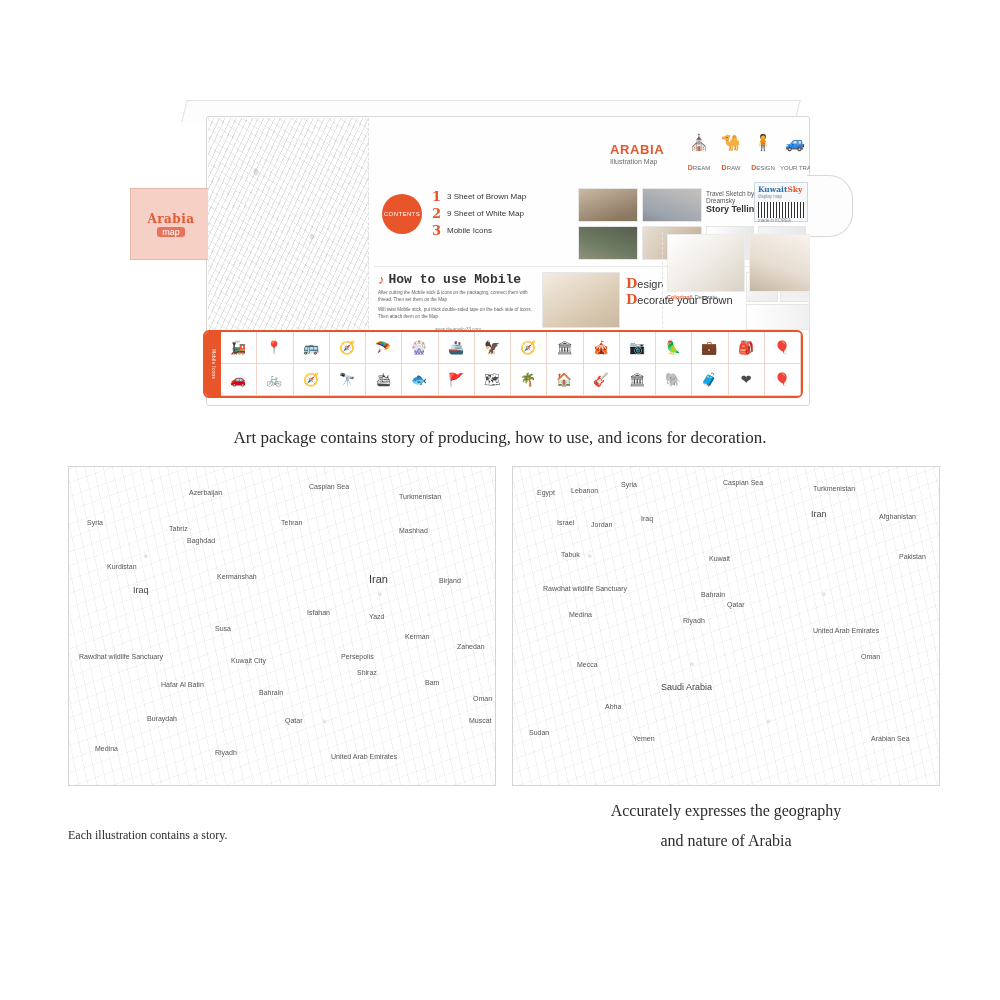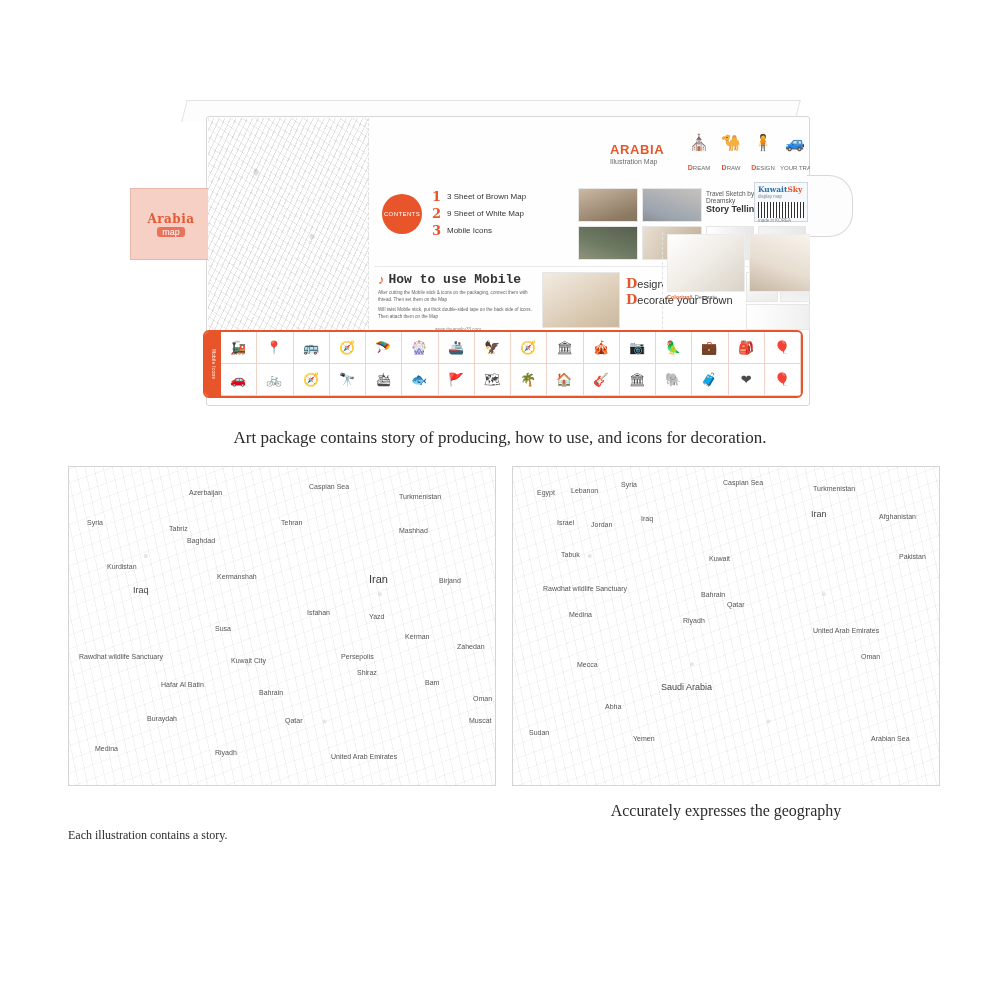--- a/index.html
+++ b/index.html
@@ -713,13 +713,14 @@
       <div class="mlabel" style="left: 92px; top: 236px;">Abha</div>
       <div class="mlabel" style="left: 120px; top: 268px;">Yemen</div>
       <div class="mlabel" style="left: 16px; top: 262px;">Sudan</div>
       <div class="mlabel" style="left: 358px; top: 268px;">Arabian Sea</div>
     </div>
 </div>
 
 <div class="caption-left">Each illustration contains a story.</div>
 <div class="caption-right">
   <div>Accurately expresses the geography</div>
+  <div>and nature of Arabia</div>
 </div>
 
 </body></html>

